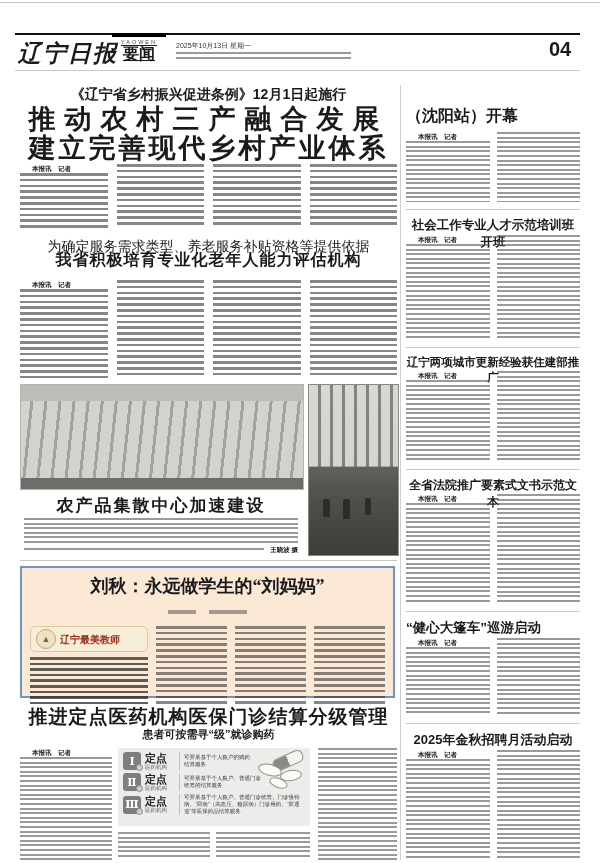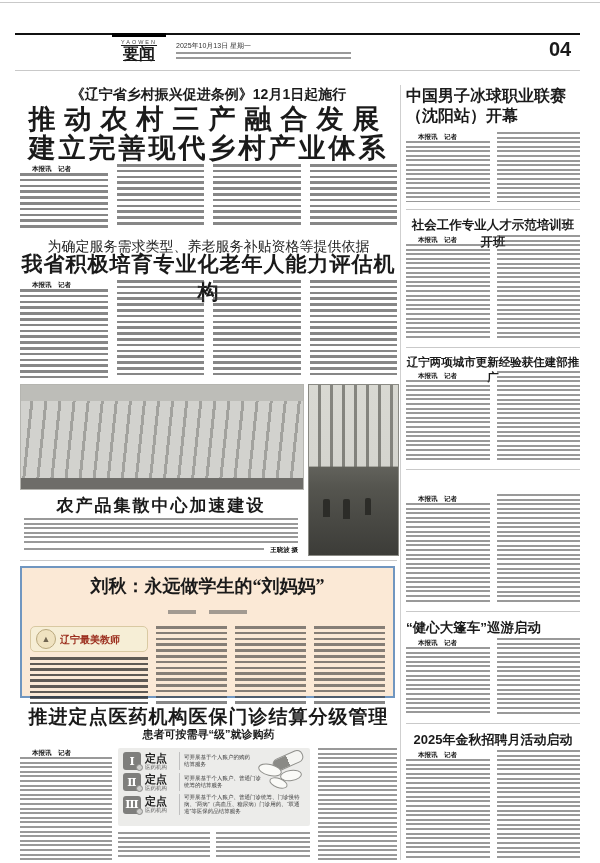--- a/index.html
+++ b/index.html
@@ -66,20 +66,21 @@
   .caption-credit{font:700 6.5px/8px "Liberation Sans","DejaVu Sans",sans-serif;color:#111;white-space:nowrap;}
 </style>
 </head>
 <body>
 
 <div class="page">
 
   <div class="abs hairline" style="left:0;top:2px;width:600px;"></div>
   <div class="abs rule" style="left:15px;top:33px;width:565px;height:2px;"></div>
 
+  <div class="abs masthead" style="left:18px;top:38px;">辽宁日报</div>
 
   <div class="abs secbox" style="left:112px;top:33px;width:54px;height:30px;">
     <span class="sec-en">YAOWEN</span>
     <span class="sec-cn">要闻</span>
   </div>
 
   <div class="abs dateline" style="left:176px;top:41px;">2025年10月13日 星期一</div>
   <div class="abs sim fine" style="left:176px;top:52px;width:175px;height:9px;"></div>
 
   <div class="abs pagenum" style="left:549px;top:38px;">04</div>
@@ -96,21 +97,21 @@
     <div class="simcol">
       <div class="lead">本报讯　记者</div>
       <div class="sim fill"></div>
     </div>
     <div class="sim"></div>
     <div class="sim"></div>
     <div class="sim"></div>
   </div>
 
   <div class="abs center" style="left:20px;top:238px;width:377px;font-size:14px;color:#222;">为确定服务需求类型、养老服务补贴资格等提供依据</div>
-  <div class="abs center hl-serif" style="left:20px;top:250px;width:377px;font-size:21px;letter-spacing:1px;">我省积极培育专业化老年人能力评估机构</div>
+  <div class="abs center hl-serif" style="left:20px;top:250px;width:377px;font-size:16px;letter-spacing:1px;">我省积极培育专业化老年人能力评估机构</div>
 
   <div class="abs cols" style="left:20px;top:280px;width:377px;height:98px;">
     <div class="simcol">
       <div class="lead">本报讯　记者</div>
       <div class="sim fill"></div>
     </div>
     <div class="sim"></div>
     <div class="sim"></div>
     <div class="sim"></div>
   </div>
@@ -193,21 +194,20 @@
     <div class="pill cap" style="right:6px;top:6px;width:30px;height:11px;border-radius:6px;transform:rotate(-24deg);"></div>
     <div class="pill" style="right:28px;top:16px;width:22px;height:10px;border-radius:50%;transform:rotate(14deg);"></div>
     <div class="pill" style="right:8px;top:22px;width:20px;height:9px;border-radius:50%;transform:rotate(-8deg);"></div>
     <div class="pill" style="right:22px;top:30px;width:17px;height:8px;border-radius:50%;transform:rotate(20deg);"></div>
   </div>
 
   <div class="abs sim fine" style="left:118px;top:832px;width:92px;height:28px;"></div>
   <div class="abs sim fine" style="left:216px;top:832px;width:94px;height:28px;"></div>
   <div class="abs sim fine" style="left:318px;top:748px;width:79px;height:112px;"></div>
 
-  <div class="abs hl-sans" style="left:406px;top:86px;width:174px;font-size:16px;line-height:20px;">中国男子冰球职业联赛</div>
   <div class="abs hl-sans" style="left:406px;top:106px;width:174px;font-size:16px;line-height:20px;">（沈阳站）开幕</div>
   <div class="abs cols" style="left:406px;top:132px;width:174px;height:70px;gap:7px;">
     <div class="simcol">
       <div class="lead">本报讯　记者</div>
       <div class="sim fine fill"></div>
     </div>
     <div class="sim fine"></div>
   </div>
   <div class="abs hairline" style="left:406px;top:209px;width:174px;"></div>
 
@@ -224,20 +224,21 @@
   <div class="abs center hl-sans" style="left:406px;top:355px;width:174px;font-size:11.5px;">辽宁两项城市更新经验获住建部推广</div>
   <div class="abs cols" style="left:406px;top:371px;width:174px;height:92px;gap:7px;">
     <div class="simcol">
       <div class="lead">本报讯　记者</div>
       <div class="sim fine fill"></div>
     </div>
     <div class="sim fine"></div>
   </div>
   <div class="abs hairline" style="left:406px;top:469px;width:174px;"></div>
 
+  <div class="abs center hl-sans" style="left:406px;top:477px;width:174px;font-size:12px;">全省法院推广要素式文书示范文本</div>
   <div class="abs cols" style="left:406px;top:494px;width:174px;height:108px;gap:7px;">
     <div class="simcol">
       <div class="lead">本报讯　记者</div>
       <div class="sim fine fill"></div>
     </div>
     <div class="sim fine"></div>
   </div>
   <div class="abs hairline" style="left:406px;top:611px;width:174px;"></div>
 
   <div class="abs hl-sans" style="left:406px;top:619px;width:174px;font-size:13.5px;">“健心大篷车”巡游启动</div>

